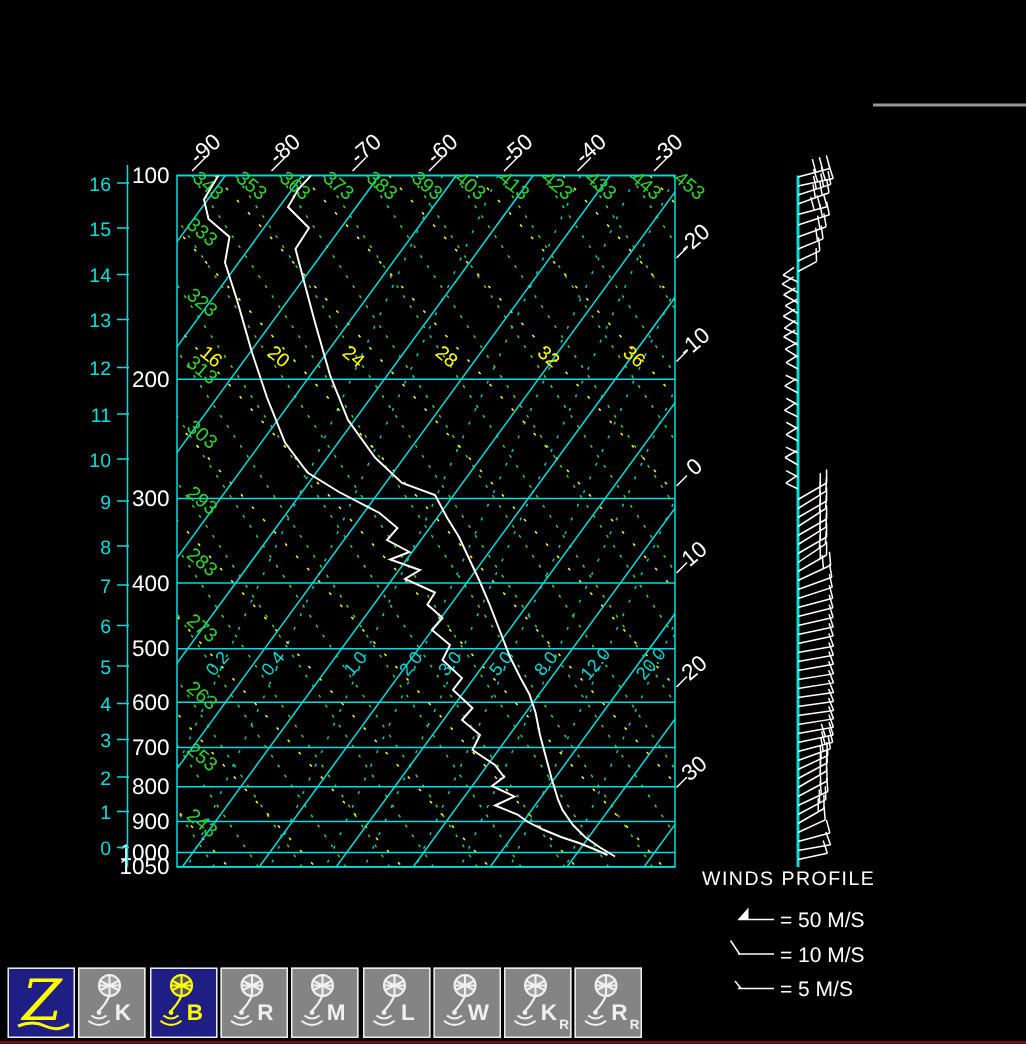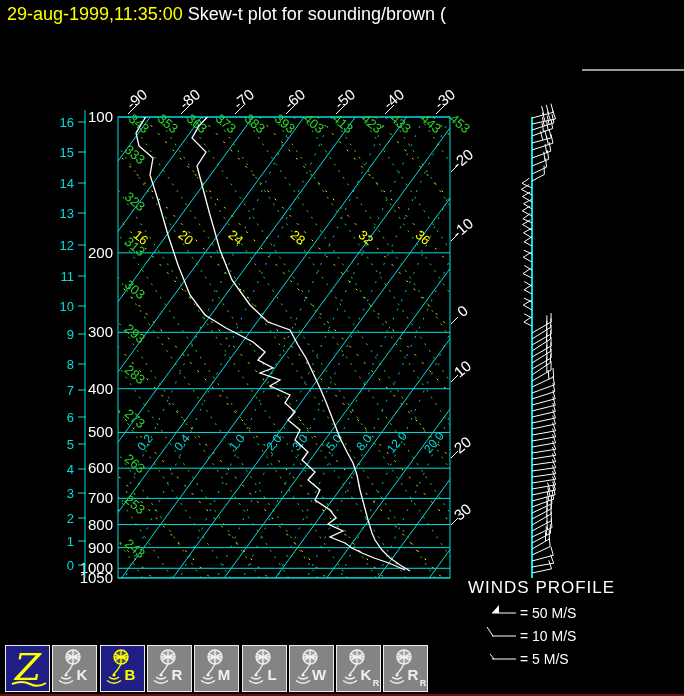--- a/index.html
+++ b/index.html
@@ -2,34 +2,33 @@
 <html><head>
 <meta charset="utf-8">
 <style>
   html,body{margin:0;padding:0;background:#000;}
   #screen{position:relative;width:684px;height:696px;background:#000;overflow:hidden;
           font-family:"Liberation Sans",sans-serif;}
   #title-block{position:absolute;left:7px;top:2px;font-size:18px;line-height:24px;color:#fff;}
   #title-block .ts{color:#ffff00;}
   #sep-line{position:absolute;left:582px;top:69px;width:102px;height:2px;background:#979797;}
   #skewt-svg{position:absolute;left:0;top:0;}
-  #winds-title{position:absolute;left:468px;top:578px;color:#fff;font-size:17px;letter-spacing:1px;}
+  #winds-title{position:absolute;left:468px;top:578px;color:#fff;font-size:13px;letter-spacing:1px;}
   #toolbar{position:absolute;left:0;top:645px;width:684px;height:49px;}
   .tb-btn{position:absolute;top:0;width:45px;height:47px;background:#848484;border:1px solid #ececec;box-sizing:border-box;}
   .tb-btn.sel{background:#1e1e84;}
   .tb-btn.logo{background:#1e1e84;}
   .tb-btn svg{position:absolute;left:0;top:0;}
   #bottom-strip{position:absolute;left:0;top:694px;width:684px;height:2px;background:#6b0d0d;}
 </style>
 </head>
 <body>
 <div id="screen">
 
   <div id="title-block">
-    <div><span class="ts">29-aug-1999,11:35:00</span><span> Skew-t plot for sounding/brown (</span></div>
   </div>
 
   <div id="sep-line"></div>
 
   <svg id="skewt-svg" width="684" height="696">
       <defs>
         <clipPath id="pc">
           <rect x="118" y="117" width="332" height="461"></rect>
         </clipPath>
       </defs>

